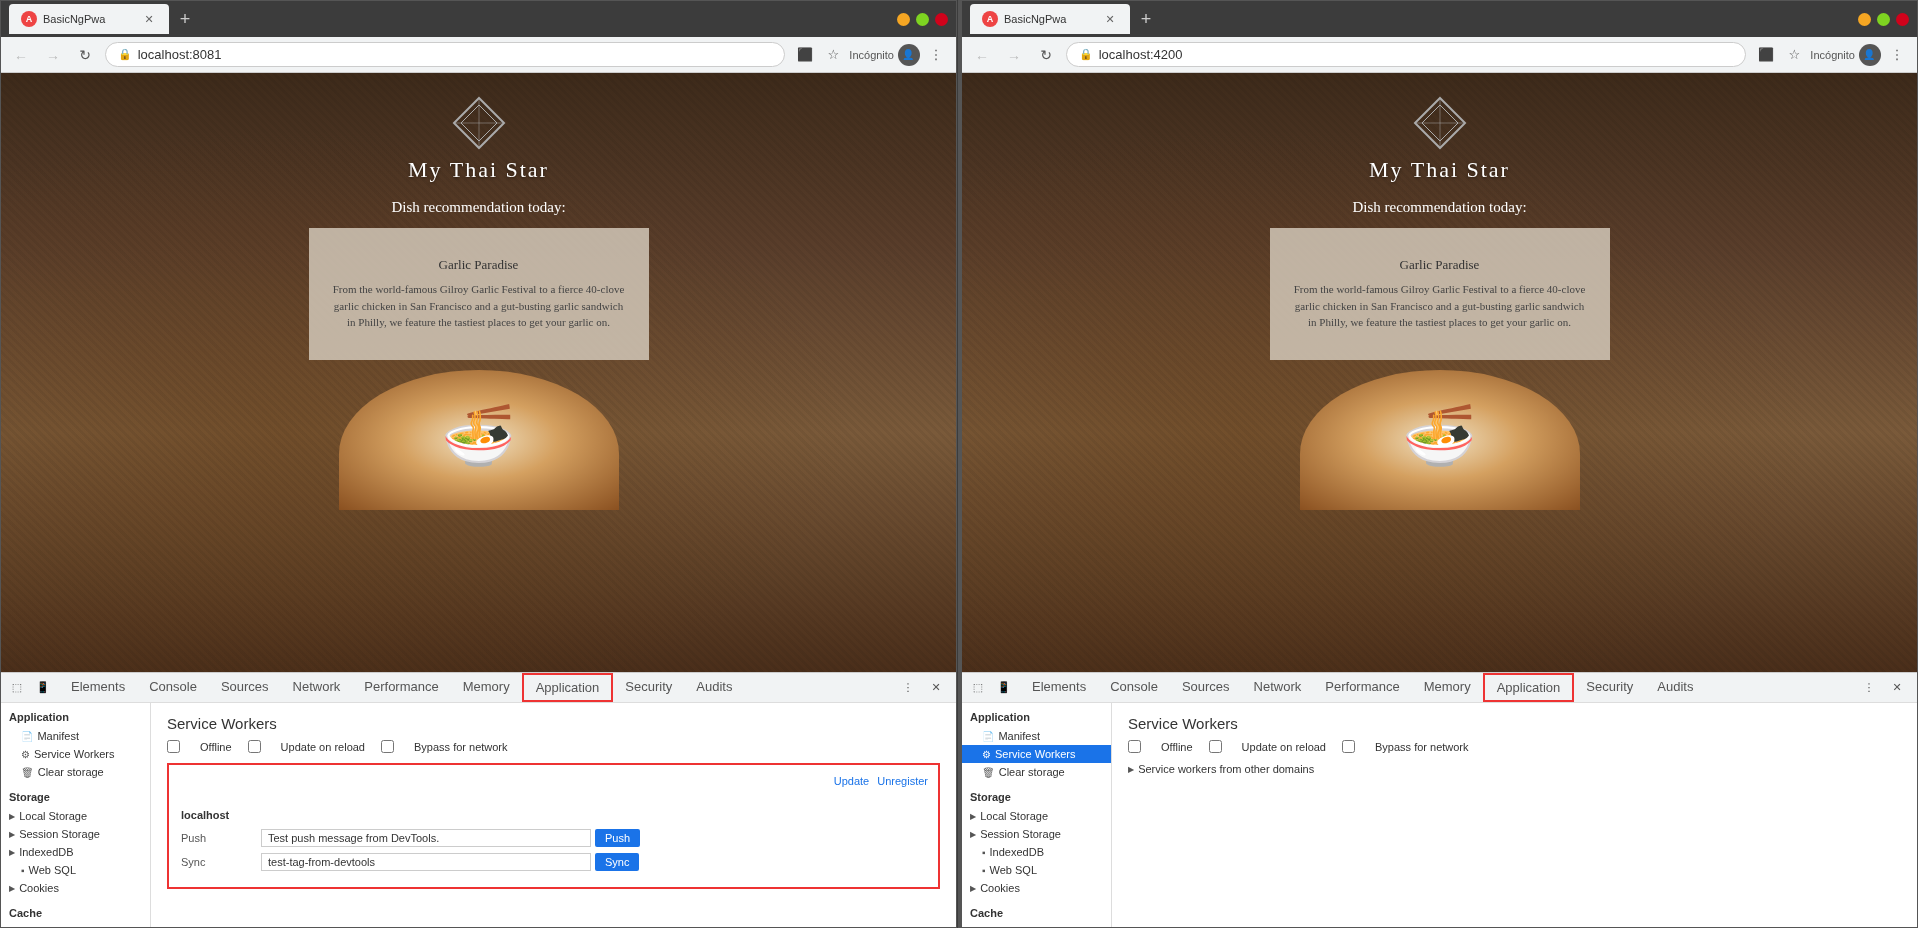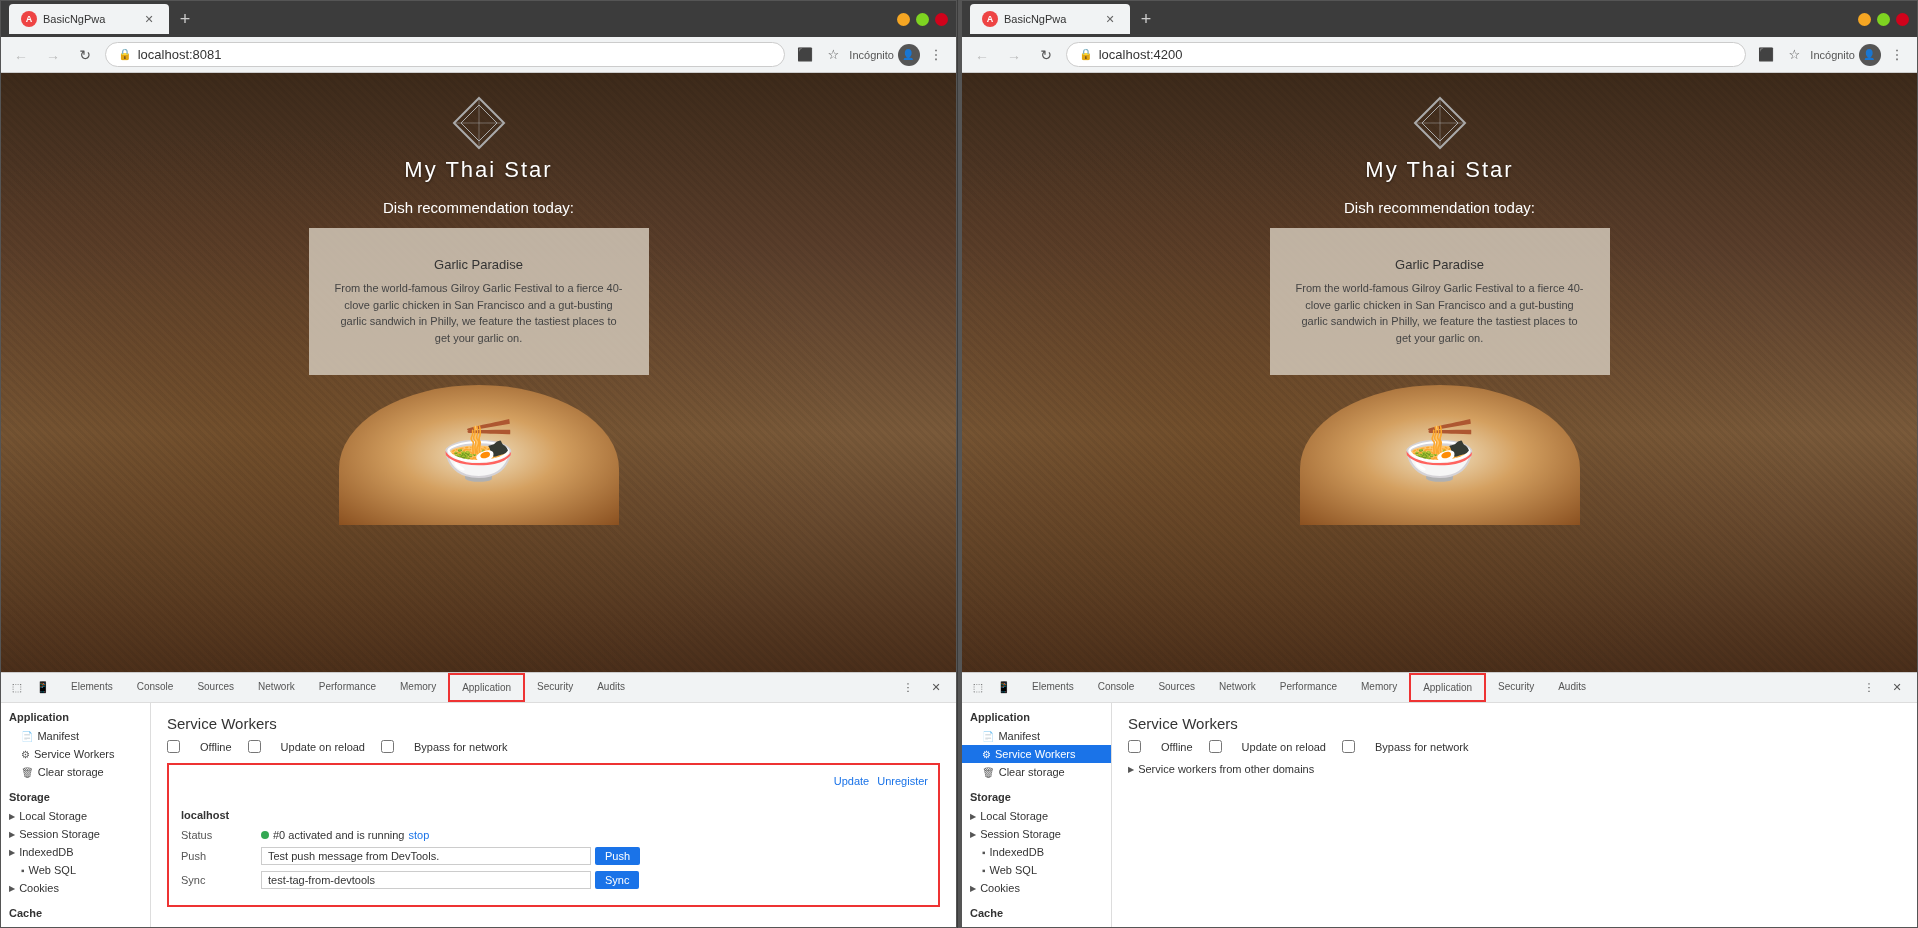--- a/index.html
+++ b/index.html
@@ -213,20 +213,21 @@
 
     .thai-star-bg {
       width: 100%;
       height: 100%;
       background: linear-gradient(180deg, #3d2a1a 0%, #5a3e2b 30%, #7a5a3a 60%, #4a2e1a 100%);
       display: flex;
       flex-direction: column;
       align-items: center;
       padding-top: 20px;
       position: relative;
+      font-family: Liberation Serif, serif;
     }
 
     .thai-star-bg::before {
       content: '';
       position: absolute;
       top: 0; left: 0; right: 0; bottom: 0;
       background: 
         repeating-linear-gradient(45deg, transparent, transparent 3px, rgba(0,0,0,0.05) 3px, rgba(0,0,0,0.05) 6px),
         radial-gradient(ellipse at 30% 60%, rgba(100,60,20,0.4) 0%, transparent 60%);
     }
@@ -347,21 +348,21 @@
       flex: 1;
       height: 100%;
       gap: 0;
     }
 
     .dt-tab {
       padding: 0 12px;
       height: 100%;
       display: flex;
       align-items: center;
-      font-size: 10px;
+      font-size: 13px;
       color: #555;
       cursor: pointer;
       border-bottom: 2px solid transparent;
       white-space: nowrap;
     }
 
     .dt-tab.highlighted {
       border: 2px solid #e33;
       border-bottom: 2px solid #e33;
       color: #555;
@@ -732,28 +733,20 @@
                 <span>Bypass for network</span>
             </label>
           </div>
 
           <div class="sw-entry">
             <div class="sw-entry-header">localhost</div>
             <div class="sw-links">
               <a class="sw-link">Update</a>
               <a class="sw-link">Unregister</a>
             </div>
-            <div class="sw-row">
-              <span class="sw-label">Status</span>
-              <span class="sw-value">
-                <span class="status-dot"></span>
-                <span>#0 activated and is running</span>
-                <a class="sw-link-blue">stop</a>
-              </span>
-            </div>
             <div class="sw-input-row">
               <span class="sw-input-label">Push</span>
               <input class="sw-input" type="text" value="Test push message from DevTools." style="">
               <button class="sw-btn">Push</button>
             </div>
             <div class="sw-input-row">
               <span class="sw-input-label">Sync</span>
               <input class="sw-input" type="text" value="test-tag-from-devtools" style="">
               <button class="sw-btn">Sync</button>
             </div>

